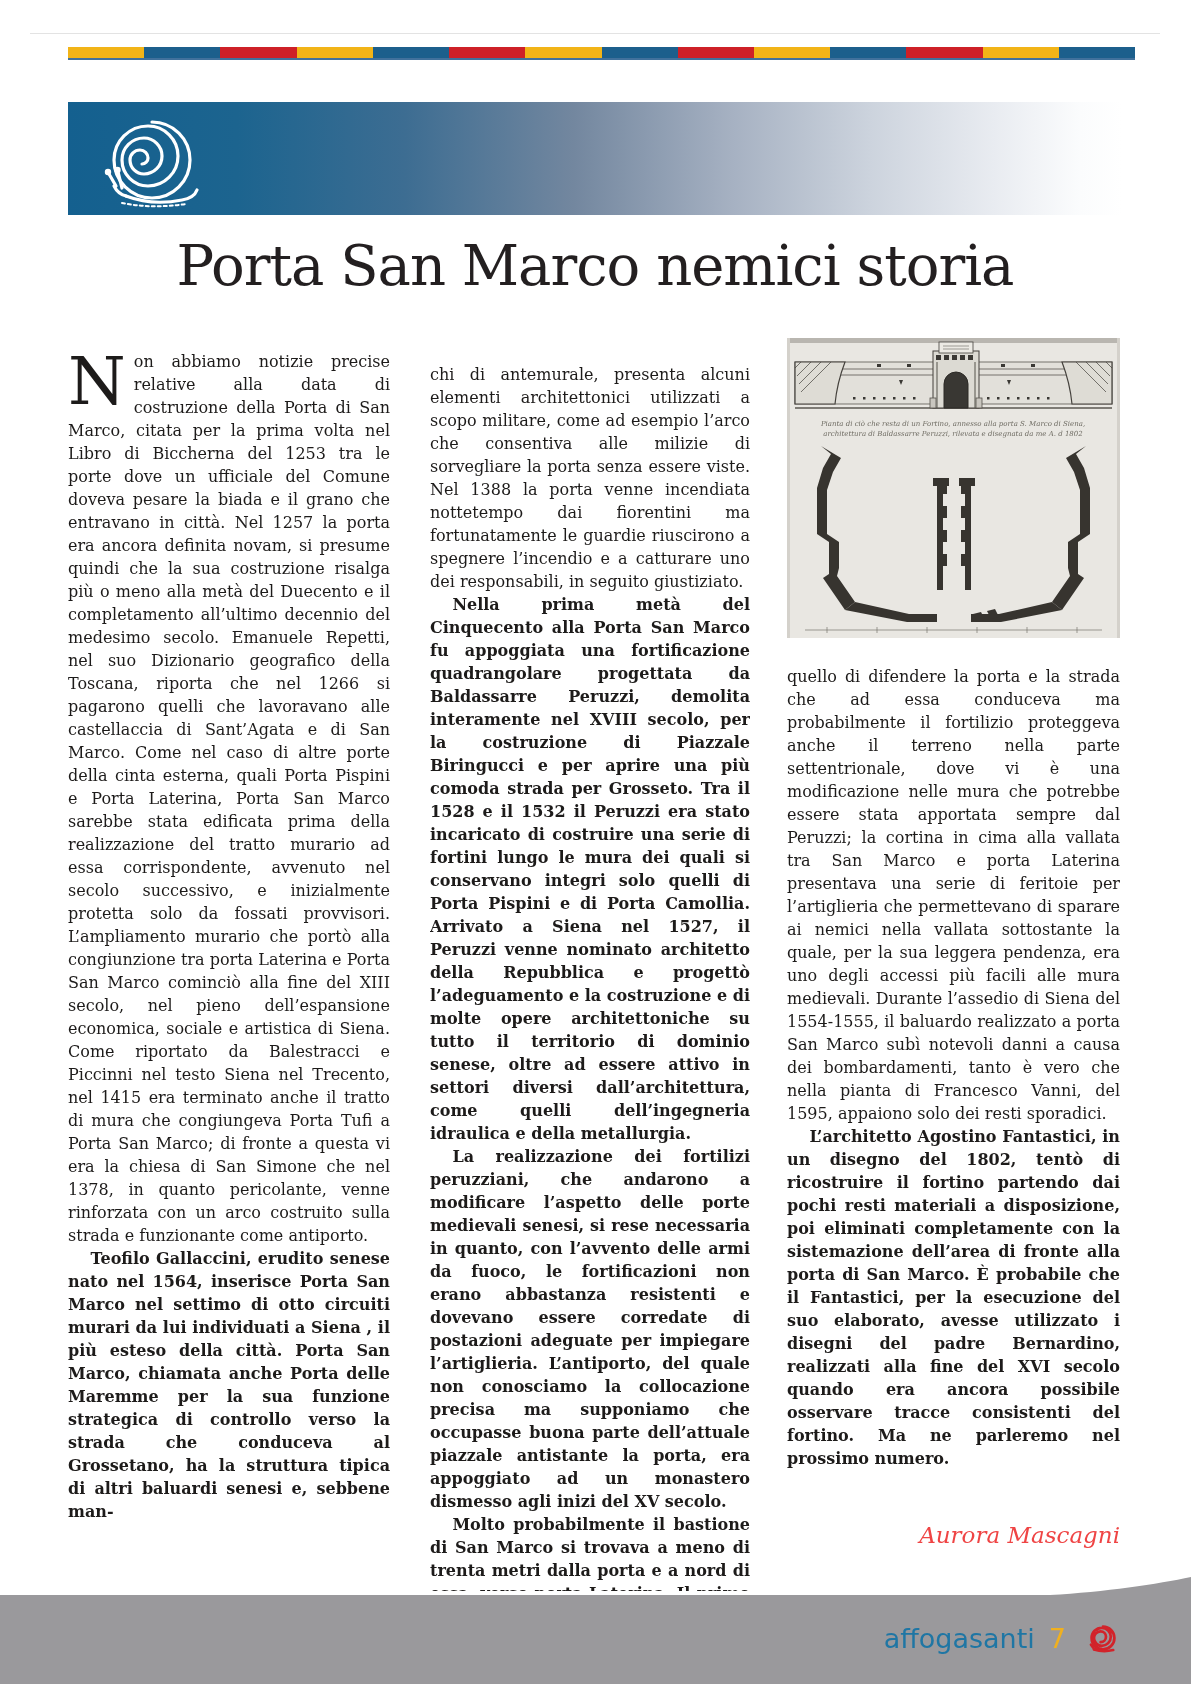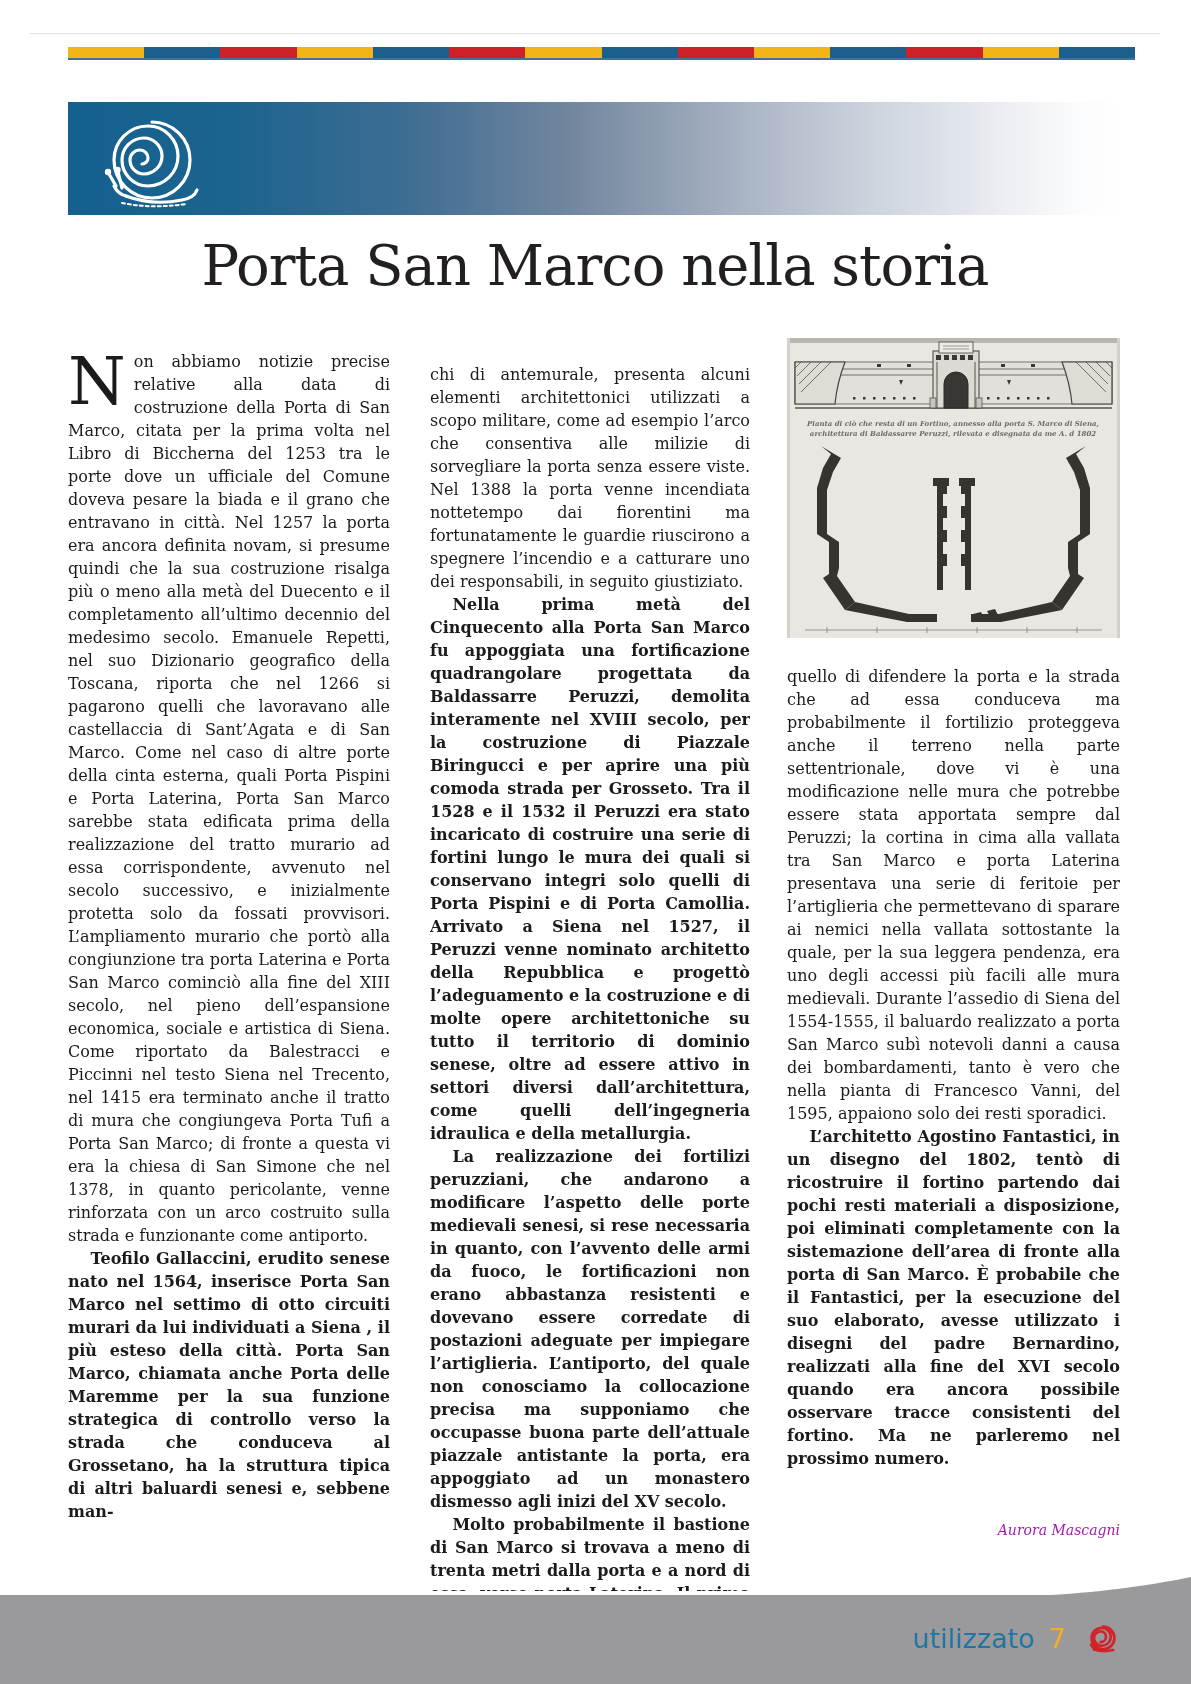--- a/index.html
+++ b/index.html
@@ -28,24 +28,24 @@
     overflow:hidden;
   }
   .col p{margin:0;padding:0;}
   .col p.indent{text-indent:1.4em;font-weight:bold;}
   .col-1{left:68px;top:350px;width:322px;height:1228px;}
   .col-2{left:430px;top:350px;width:320px;height:1228px;margin-top:13px;}
   .col-3{left:787px;top:665px;width:333px;height:860px;}
   .dropcap{
     float:left;font-size:66px;line-height:56px;padding:4px 8px 0 0;color:#1d1b1a;
   }
-  .figure{position:absolute;left:787px;top:338px;width:358px;height:300px;font-weight:bold;}
+  .figure{position:absolute;left:787px;top:338px;width:358px;height:300px;}
   .author{
     position:absolute;left:787px;top:1522px;width:333px;height:34px;
-    text-align:right;font-style:italic;font-size:14px;color:#a21caf;
+    text-align:right;font-style:italic;font-size:23px;color:#ef4444;
   }
   .footer-band{position:absolute;left:0;top:1577px;width:1191px;height:107px;}
   .footer-content{
     position:absolute;left:0;top:1618px;width:1120px;height:40px;
     display:flex;justify-content:flex-end;align-items:center;
     font-family:"DejaVu Sans", sans-serif;
   }
   .footer-brand{color:#1f76a4;font-size:27px;letter-spacing:0;}
   .footer-num{color:#f0b01f;font-size:27px;margin-left:14px;}
   .footer-snail{margin-left:20px;}
@@ -82,21 +82,21 @@
         <path d="M24 86 Q16 84 12 76"></path>
         <path d="M14 76 L7 64"></path>
         <path d="M20 78 L16 62"></path>
         <circle cx="6" cy="62" r="1.6" fill="#ffffff"></circle>
         <circle cx="15.5" cy="60" r="1.6" fill="#ffffff"></circle>
         <path d="M20 93 Q50 99 84 94" stroke-width="2" stroke-dasharray="3 3"></path>
       </g>
     </svg>
   </div>
 
-  <h1 class="article-title">Porta San Marco nella storia</h1>
+  <h1 class="article-title">Porta San Marco nemici storia</h1>
 
   <div class="col col-1">
     <p><span class="dropcap">N</span><span>on abbiamo notizie precise relative alla data di costruzione della Porta di San Marco, citata per la prima volta nel Libro di Biccherna del 1253 tra le porte dove un ufficiale del Comune doveva pesare la biada e il grano che entravano in città. Nel 1257 la porta era ancora definita novam, si presume quindi che la sua costruzione risalga più o meno alla metà del Duecento e il completamento all’ultimo decennio del medesimo secolo. Emanuele Repetti, nel suo Dizionario geografico della Toscana, riporta che nel 1266 si pagarono quelli che lavoravano alle castellaccia di Sant’Agata e di San Marco. Come nel caso di altre porte della cinta esterna, quali Porta Pispini e Porta Laterina, Porta San Marco sarebbe stata edificata prima della realizzazione del tratto murario ad essa corrispondente, avvenuto nel secolo successivo, e inizialmente protetta solo da fossati provvisori. L’ampliamento murario che portò alla congiunzione tra porta Laterina e Porta San Marco cominciò alla fine del XIII secolo, nel pieno dell’espansione economica, sociale e artistica di Siena. Come riportato da Balestracci e Piccinni nel testo Siena nel Trecento, nel 1415 era terminato anche il tratto di mura che congiungeva Porta Tufi a Porta San Marco; di fronte a questa vi era la chiesa di San Simone che nel 1378, in quanto pericolante, venne rinforzata con un arco costruito sulla strada e funzionante come antiporto.</span></p>
     <p class="indent">Teofilo Gallaccini, erudito senese nato nel 1564, inserisce Porta San Marco nel settimo di otto circuiti murari da lui individuati a Siena , il più esteso della città. Porta San Marco, chiamata anche Porta delle Maremme per la sua funzione strategica di controllo verso la strada che conduceva al Grossetano, ha la struttura tipica di altri baluardi senesi e, sebbene man-</p>
   </div>
 
   <div class="col col-2">
     <p>chi di antemurale, presenta alcuni elementi architettonici utilizzati a scopo militare, come ad esempio l’arco che consentiva alle milizie di sorvegliare la porta senza essere viste. Nel 1388 la porta venne incendiata nottetempo dai fiorentini ma fortunatamente le guardie riuscirono a spegnere l’incendio e a catturare uno dei responsabili, in seguito giustiziato.</p>
     <p class="indent">Nella prima metà del Cinquecento alla Porta San Marco fu appoggiata una fortificazione quadrangolare progettata da Baldassarre Peruzzi, demolita interamente nel XVIII secolo, per la costruzione di Piazzale Biringucci e per aprire una più comoda strada per Grosseto. Tra il 1528 e il 1532 il Peruzzi era stato incaricato di costruire una serie di fortini lungo le mura dei quali si conservano integri solo quelli di Porta Pispini e di Porta Camollia. Arrivato a Siena nel 1527, il Peruzzi venne nominato architetto della Repubblica e progettò l’adeguamento e la costruzione e di molte opere architettoniche su tutto il territorio di dominio senese, oltre ad essere attivo in settori diversi dall’architettura, come quelli dell’ingegneria idraulica e della metallurgia.</p>
     <p class="indent">La realizzazione dei fortilizi peruzziani, che andarono a modificare l’aspetto delle porte medievali senesi, si rese necessaria in quanto, con l’avvento delle armi da fuoco, le fortificazioni non erano abbastanza resistenti e dovevano essere corredate di postazioni adeguate per impiegare l’artiglieria. L’antiporto, del quale non conosciamo la collocazione precisa ma supponiamo che occupasse buona parte dell’attuale piazzale antistante la porta, era appoggiato ad un monastero dismesso agli inizi del XV secolo.</p>
@@ -212,21 +212,21 @@
 
   <div class="author">Aurora Mascagni</div>
 
   <div class="footer-band">
     <svg width="1191" height="107" viewBox="0 0 1191 107">
       <path d="M0 18 L1050 18 C1105 15 1158 7 1191 0 L1191 107 L0 107 Z" fill="#9a999c"></path>
     </svg>
   </div>
 
   <div class="footer-content">
-    <span class="footer-brand">utilizzato</span>
+    <span class="footer-brand">affogasanti</span>
     <span class="footer-num">7</span>
     <svg class="footer-snail" width="34" height="30" viewBox="0 0 100 100">
       <g fill="none" stroke="#d2232a" stroke-width="9" stroke-linecap="round">
         <path d="M50 12 A38 38 0 0 1 88 50 A38 38 0 0 1 50 88 A38 38 0 0 1 12 50 A34 34 0 0 1 46 16 A30 30 0 0 1 76 46 A30 30 0 0 1 46 76 A26 26 0 0 1 20 50 A22 22 0 0 1 42 28 A18 18 0 0 1 60 46 A18 18 0 0 1 42 64"></path>
         <path d="M20 88 Q50 98 84 90"></path>
         <path d="M22 88 L10 72 M30 84 L24 66"></path>
       </g>
     </svg>
   </div>
 

